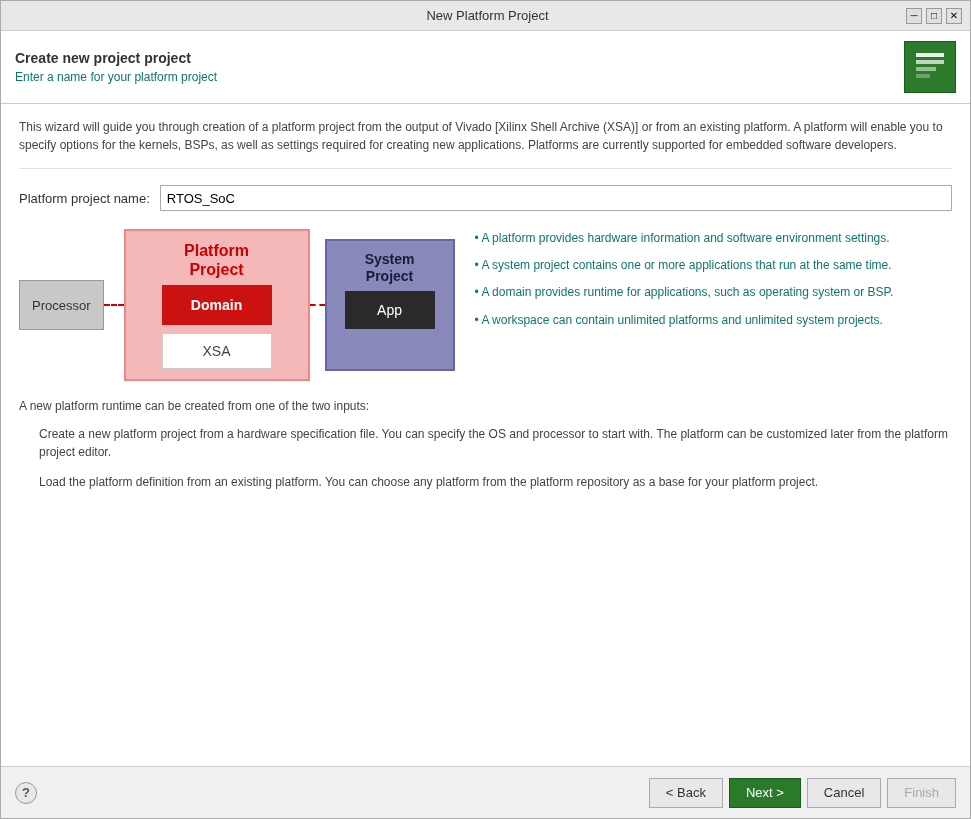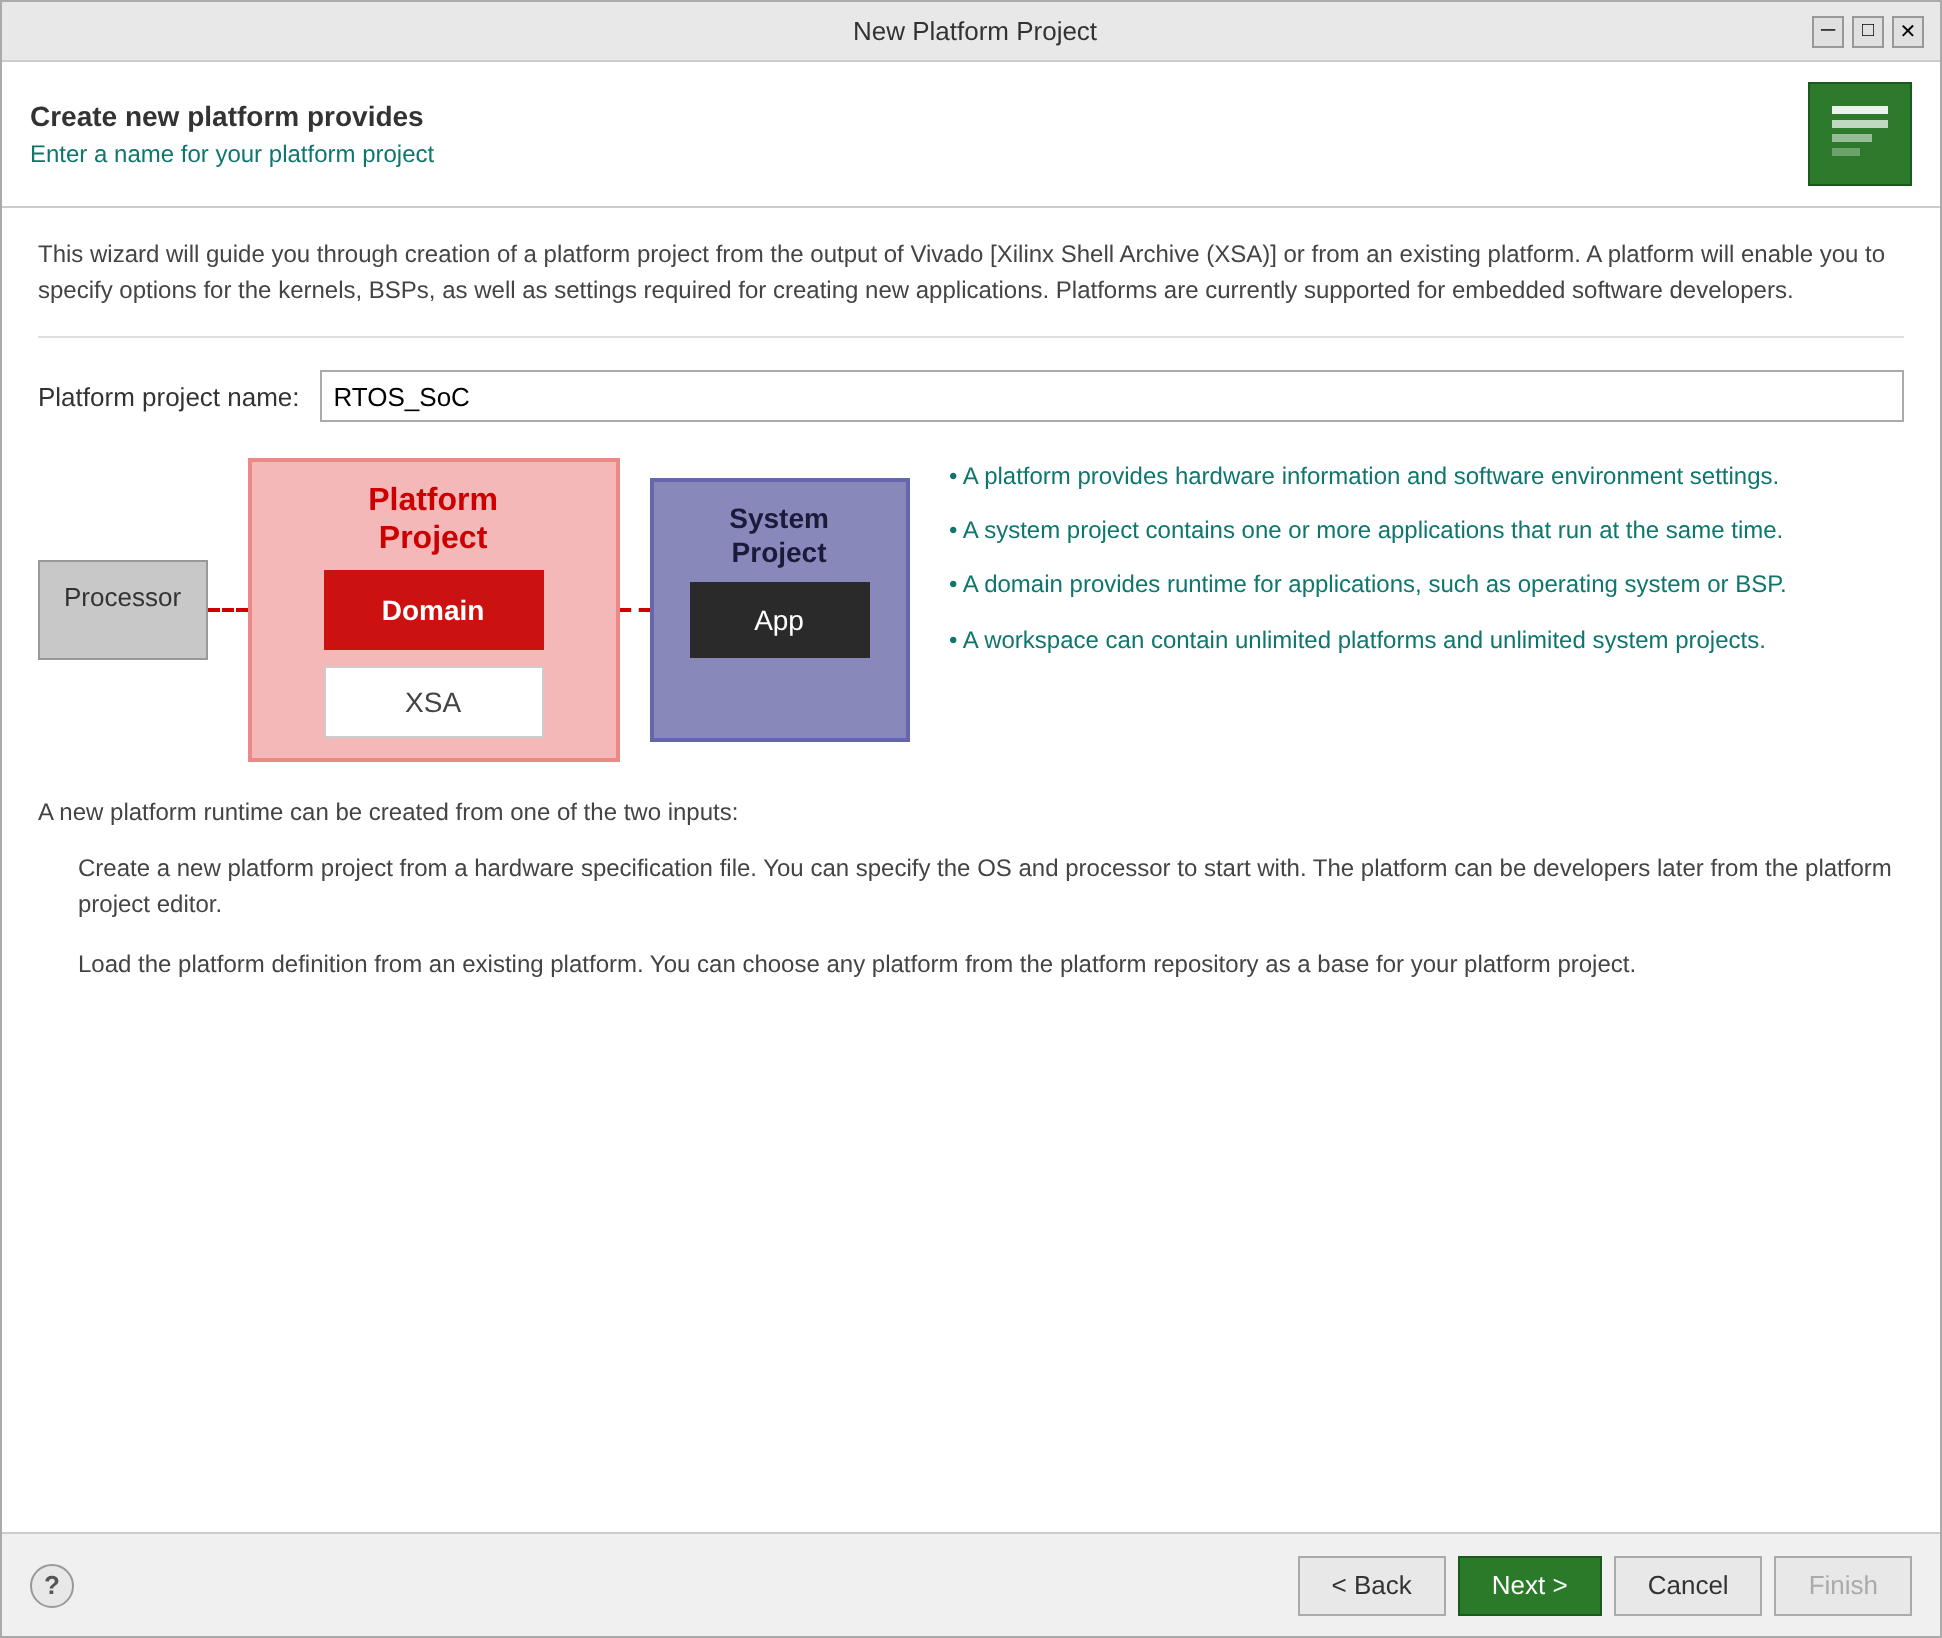--- a/index.html
+++ b/index.html
@@ -122,20 +122,21 @@
     }
     .processor-box {
       background: #c8c8c8;
       border: 1px solid #999;
       padding: 10px 12px;
       font-size: 13px;
       color: #333;
       text-align: center;
       height: 50px;
       display: flex;
+      align-items: center;
       z-index: 2;
     }
     .dashed-line {
       width: 20px;
       height: 2px;
       border-top: 2px dashed #c00;
       position: relative;
     }
     .platform-project-box {
       background: #f4b8b8;
@@ -303,21 +304,21 @@
     <div class="title-bar-title">New Platform Project</div>
     <div class="title-bar-controls">
       <div class="title-btn">─</div>
       <div class="title-btn">□</div>
       <div class="title-btn">✕</div>
     </div>
   </div>
 
   <div class="header-section">
     <div class="header-text">
-      <h2>Create new platform provides</h2>
+      <h2>Create new project project</h2>
       <p>Enter a name for your platform project</p>
     </div>
     <div class="header-icon">
       <svg viewBox="0 0 38 38" xmlns="http://www.w3.org/2000/svg">
         <rect x="2" y="2" width="34" height="34" fill="#2d7a2d" rx="1"></rect>
         <rect x="5" y="5" width="28" height="4" fill="white" opacity="0.9"></rect>
         <rect x="5" y="12" width="28" height="4" fill="white" opacity="0.7"></rect>
         <rect x="5" y="19" width="20" height="4" fill="white" opacity="0.5"></rect>
         <rect x="5" y="26" width="14" height="4" fill="white" opacity="0.3"></rect>
       </svg>
@@ -371,21 +372,21 @@
       <div class="info-panel">
         <p>• A platform provides hardware information and software environment settings.</p>
         <p>• A system project contains one or more applications that run at the same time.</p>
         <p>• A domain provides runtime for applications, such as operating system or BSP.</p>
         <p>• A workspace can contain unlimited platforms and unlimited system projects.</p>
       </div>
     </div>
 
     <div class="inputs-section">
       <p class="intro">A new platform runtime can be created from one of the two inputs:</p>
-      <p class="from-desc">Create a new platform project from a hardware specification file. You can specify the OS and processor to start with. The platform can be developers later from the platform project editor.</p>
+      <p class="from-desc">Create a new platform project from a hardware specification file. You can specify the OS and processor to start with. The platform can be customized later from the platform project editor.</p>
       <p class="from-desc">Load the platform definition from an existing platform. You can choose any platform from the platform repository as a base for your platform project.</p>
     </div>
   </div>
 
   <div class="footer">
     <div class="footer-left">
       <div class="help-btn">?</div>
     </div>
     <div class="footer-buttons">
       <button class="btn">&lt; Back</button>

